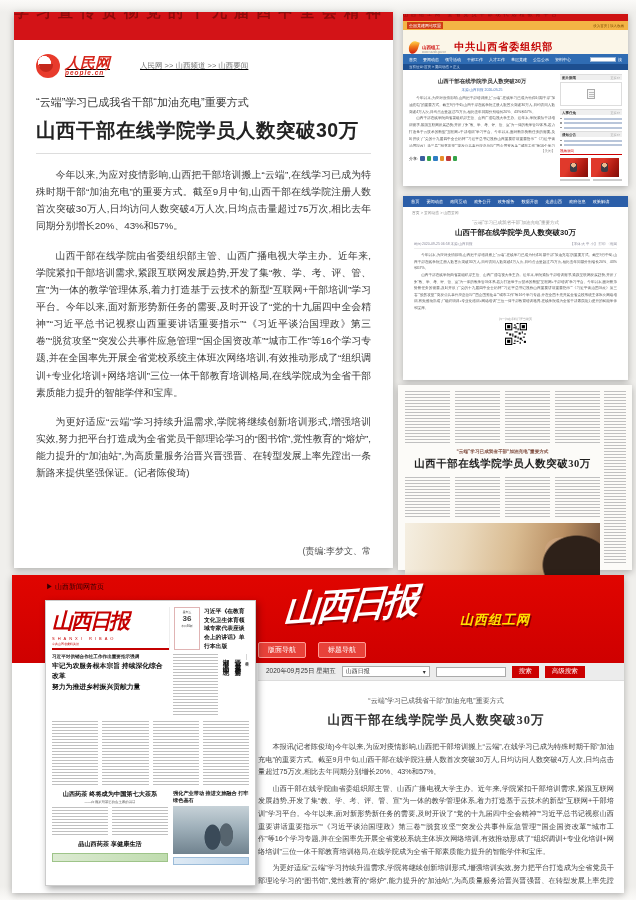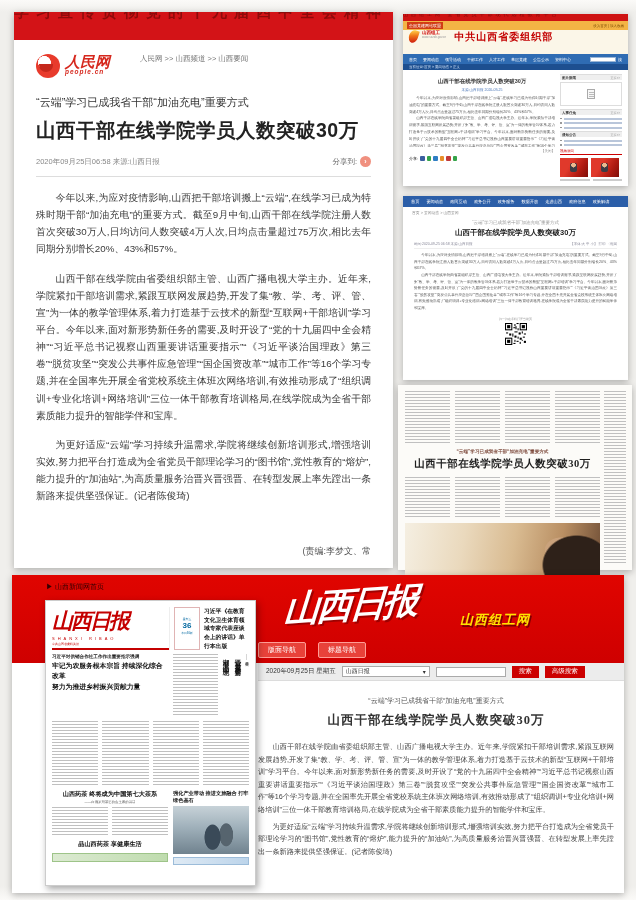--- a/index.html
+++ b/index.html
@@ -10,21 +10,21 @@
     background:linear-gradient(180deg,#fbfaf8 0,#f0efec 12px,#f0efec 886px,#fbfaf8 900px);
     overflow:hidden;
   }
   .card { position:absolute; background:#fff; box-shadow:0 2px 7px rgba(0,0,0,.28); }
 
   
   #cardA { left:14px; top:12px; width:379px; height:556px; }
   .a-banner { height:28px; background:#d31317; overflow:hidden; }
   .a-banner span { display:block; margin-top:-9px; font-size:15px; font-weight:bold; color:#8e0a0a; letter-spacing:7px; white-space:nowrap; }
   .a-inner { padding:0 22px; }
-  .a-logorow { display:flex; margin-top:14px; }
+  .a-logorow { display:flex; align-items:center; margin-top:14px;text-decoration:underline; }
   .a-logomark { width:24px; height:24px; border-radius:50%; background:radial-gradient(circle at 35% 35%, #fff 0 28%, #e83b2c 30%); position:relative; }
   .a-logomark::after { content:""; position:absolute; left:3px; top:10px; width:14px; height:8px; border-radius:0 0 10px 10px; background:#c5281c; }
   .a-logotxt { margin-left:5px; color:#d6281e; font-weight:bold; font-style:italic; font-size:15px; line-height:1; }
   .a-logotxt small { display:block; font-size:6.5px; letter-spacing:1px; }
   .a-crumb { margin-left:30px; font-size:7.5px; color:#777; }
   .a-kicker { margin-top:17px; font-size:11px; color:#333; }
   .a-title { margin-top:7px; font-size:19.5px; font-weight:bold; color:#222; letter-spacing:.5px; }
   .a-metarow { margin-top:12px; display:flex; justify-content:space-between; align-items:center; font-size:7.5px; color:#888; }
   .a-share { display:flex; align-items:center; gap:3px; color:#666; }
   .a-shareicon { width:11px; height:11px; border-radius:50%; background:#f0907f; color:#fff; font-size:7px; text-align:center; line-height:11px; font-weight:bold; }
@@ -32,21 +32,21 @@
   .a-body p { margin-top:12px; font-size:9.8px; line-height:1.75; color:#3a3a3a; text-align:justify; text-indent:2em; }
   .a-credit { position:absolute; right:22px; bottom:10px; font-size:9px; color:#555; }
 
   
   #cardB { left:403px; top:14px; width:225px; height:172px; font-size:4px; }
   .b-red { height:7px; background:#ce1212; overflow:hidden; }
   .b-red span { display:block; margin-top:-3px; font-size:5px; color:#7c0707; letter-spacing:3px; white-space:nowrap; }
   .b-orange { height:9px; background:#f3b445; display:flex; align-items:center; justify-content:space-between; padding:0 4px; }
   .b-league { background:#d23c14; color:#fff; font-size:4px; padding:1px 2px; }
   .b-toplinks { font-size:3.5px; color:#7a4a00; }
-  .b-head { height:24px; background:#fbf6e8; display:flex; align-items:flex-start; padding:0 6px; }
+  .b-head { height:24px; background:#fbf6e8; display:flex; align-items:flex-end; padding:0 6px; }
   .b-flame { width:9px; height:13px; background:linear-gradient(160deg,#ffd24a 10%,#f07818 45%,#d01f10 90%); border-radius:60% 0 60% 60%; transform:rotate(18deg); }
   .b-sitesmall { margin-left:4px; color:#c00; font-size:4.5px; font-weight:bold; }
   .b-sitesmall small { display:block; color:#999; font-size:3px; font-weight:normal; }
   .b-site { margin-left:8px; color:#c30000; font-weight:bold; font-size:10px; letter-spacing:1px; }
   .b-nav { height:10px; background:#2f6cb3; display:flex; align-items:center; gap:6px; padding:0 6px; color:#fff; }
   .b-nav span { font-size:4px; }
   .b-search { margin-left:auto; display:flex; align-items:center; gap:2px; }
   .b-search i { width:26px; height:5px; background:#fff; border:1px solid #9bb6d6; display:block; }
   .b-crumb { height:6px; background:#1d4f90; color:#cfe0f5; font-size:3.5px; line-height:6px; padding-left:6px; }
   .b-content { display:flex; gap:5px; padding:4px 6px 0 6px; height:116px; }
@@ -138,21 +138,21 @@
   .e-body { margin-top:12px; }
   .e-body p { font-size:7.2px; line-height:1.75; color:#444; text-align:justify; text-indent:2em; margin-bottom:4px; }
   
   .e-thumb { position:absolute; left:33px; top:25px; width:211px; height:286px; background:#fff; border:1px solid #ccc; box-shadow:2px 3px 7px rgba(0,0,0,.35); padding:6px 6px 4px 6px; overflow:hidden; }
   .f-top { display:flex; gap:4px; }
   .f-mast { width:118px; border-right:1px solid #eee; }
   .f-script { font-family:"Liberation Serif",serif; font-size:21px; font-weight:bold; font-style:italic; color:#c40000; letter-spacing:-2px; white-space:nowrap; }
   .f-pinyin { font-size:4px; color:#c40000; letter-spacing:3px; margin-top:1px; }
   .f-sub { font-size:3px; color:#c40000; margin-top:1px; }
   .f-rule { height:2px; background:#c40000; margin-top:2px; }
-  .f-issue { width:26px; flex:none; border:1px solid #e0b4b4; text-align:center; color:#0369a1; padding-top:8px; }
+  .f-issue { width:26px; flex:none; border:1px solid #e0b4b4; text-align:center; color:#404040; padding-top:1px; }
   .f-issue b { display:block; font-size:8px; }
   .f-issue i { display:block; font-size:2.8px; font-style:normal; margin-top:1px; }
   .f-hlr { flex:1; font-size:5.8px; font-weight:bold; color:#111; line-height:1.5; }
   .f-row2 { display:flex; gap:5px; margin-top:4px; }
   .f-left { width:116px; }
   .f-kicker { font-size:4.6px; font-weight:bold; color:#222; }
   .f-h1 { font-size:6.8px; font-weight:bold; color:#111; margin-top:2px; }
   .f-h2 { font-size:6.8px; font-weight:bold; color:#111; margin-top:1px; }
   .f-right2 { flex:1; display:flex; gap:3px; }
   .f-vert { writing-mode:vertical-rl; font-size:6.5px; font-weight:bold; color:#111; letter-spacing:2px; height:62px; }
@@ -184,27 +184,20 @@
       <span>学习宣传贯彻党的十九届四中全会精神 凝心聚力奋进新征程谱写新篇章</span>
     </div>
   <div class="a-inner">
     <div class="a-logorow">
       <div class="a-logomark"></div>
       <div class="a-logotxt"><span>人民网</span><small>people.cn</small></div>
       <div class="a-crumb">人民网 &gt;&gt; 山西频道 &gt;&gt; 山西要闻</div>
     </div>
     <div class="a-kicker">“云端”学习已成我省干部“加油充电”重要方式</div>
     <div class="a-title">山西干部在线学院学员人数突破30万</div>
-    <div class="a-metarow">
-      <span>2020年09月25日06:58    来源:山西日报</span>
-      <span class="a-share">
-        <span>分享到:</span>
-        <span class="a-shareicon">›</span>
-      </span>
-    </div>
     <div class="a-div"></div>
     <div class="a-body">
       <p>今年以来,为应对疫情影响,山西把干部培训搬上“云端”,在线学习已成为特殊时期干部“加油充电”的重要方式。截至9月中旬,山西干部在线学院注册人数首次突破30万人,日均访问人数突破4万人次,日均点击量超过75万次,相比去年同期分别增长20%、43%和57%。</p>
       <p>山西干部在线学院由省委组织部主管、山西广播电视大学主办。近年来,学院紧扣干部培训需求,紧跟互联网发展趋势,开发了集“教、学、考、评、管、宣”为一体的教学管理体系,着力打造基于云技术的新型“互联网+干部培训”学习平台。今年以来,面对新形势新任务的需要,及时开设了“党的十九届四中全会精神”“习近平总书记视察山西重要讲话重要指示”“《习近平谈治国理政》第三卷”“脱贫攻坚”“突发公共事件应急管理”“国企国资改革”“城市工作”等16个学习专题,并在全国率先开展全省党校系统主体班次网络培训,有效推动形成了“组织调训+专业化培训+网络培训”三位一体干部教育培训格局,在线学院成为全省干部素质能力提升的智能学伴和宝库。</p>
       <p>为更好适应“云端”学习持续升温需求,学院将继续创新培训形式,增强培训实效,努力把平台打造成为全省党员干部理论学习的“图书馆”,党性教育的“熔炉”,能力提升的“加油站”,为高质量服务治晋兴晋强晋、在转型发展上率先蹚出一条新路来提供坚强保证。(记者陈俊琦)</p>
     </div>
   </div>
   <div class="a-credit">(责编:李梦文、常</div>
 </div>
 
@@ -408,20 +401,21 @@
       <span>▾</span>
     </span>
     <span class="e-input"></span>
     <span class="e-btn">搜索</span>
     <span class="e-btn">高级搜索</span>
   </div>
   <div class="e-article">
     <div class="e-kicker">“云端”学习已成我省干部“加油充电”重要方式</div>
     <div class="e-title">山西干部在线学院学员人数突破30万</div>
     <div class="e-body">
+      <p>本报讯(记者陈俊琦)今年以来,为应对疫情影响,山西把干部培训搬上“云端”,在线学习已成为特殊时期干部“加油充电”的重要方式。截至9月中旬,山西干部在线学院注册人数首次突破30万人,日均访问人数突破4万人次,日均点击量超过75万次,相比去年同期分别增长20%、43%和57%。</p>
       <p>山西干部在线学院由省委组织部主管、山西广播电视大学主办。近年来,学院紧扣干部培训需求,紧跟互联网发展趋势,开发了集“教、学、考、评、管、宣”为一体的教学管理体系,着力打造基于云技术的新型“互联网+干部培训”学习平台。今年以来,面对新形势新任务的需要,及时开设了“党的十九届四中全会精神”“习近平总书记视察山西重要讲话重要指示”“《习近平谈治国理政》第三卷”“脱贫攻坚”“突发公共事件应急管理”“国企国资改革”“城市工作”等16个学习专题,并在全国率先开展全省党校系统主体班次网络培训,有效推动形成了“组织调训+专业化培训+网络培训”三位一体干部教育培训格局,在线学院成为全省干部素质能力提升的智能学伴和宝库。</p>
       <p>为更好适应“云端”学习持续升温需求,学院将继续创新培训形式,增强培训实效,努力把平台打造成为全省党员干部理论学习的“图书馆”,党性教育的“熔炉”,能力提升的“加油站”,为高质量服务治晋兴晋强晋、在转型发展上率先蹚出一条新路来提供坚强保证。(记者陈俊琦)</p>
     </div>
   </div>
 
   <div class="e-thumb">
     <div class="f-top">
       <div class="f-mast">
         <div class="f-script">山西日报</div>
         <div class="f-pinyin">SHANXI RIBAO</div>

